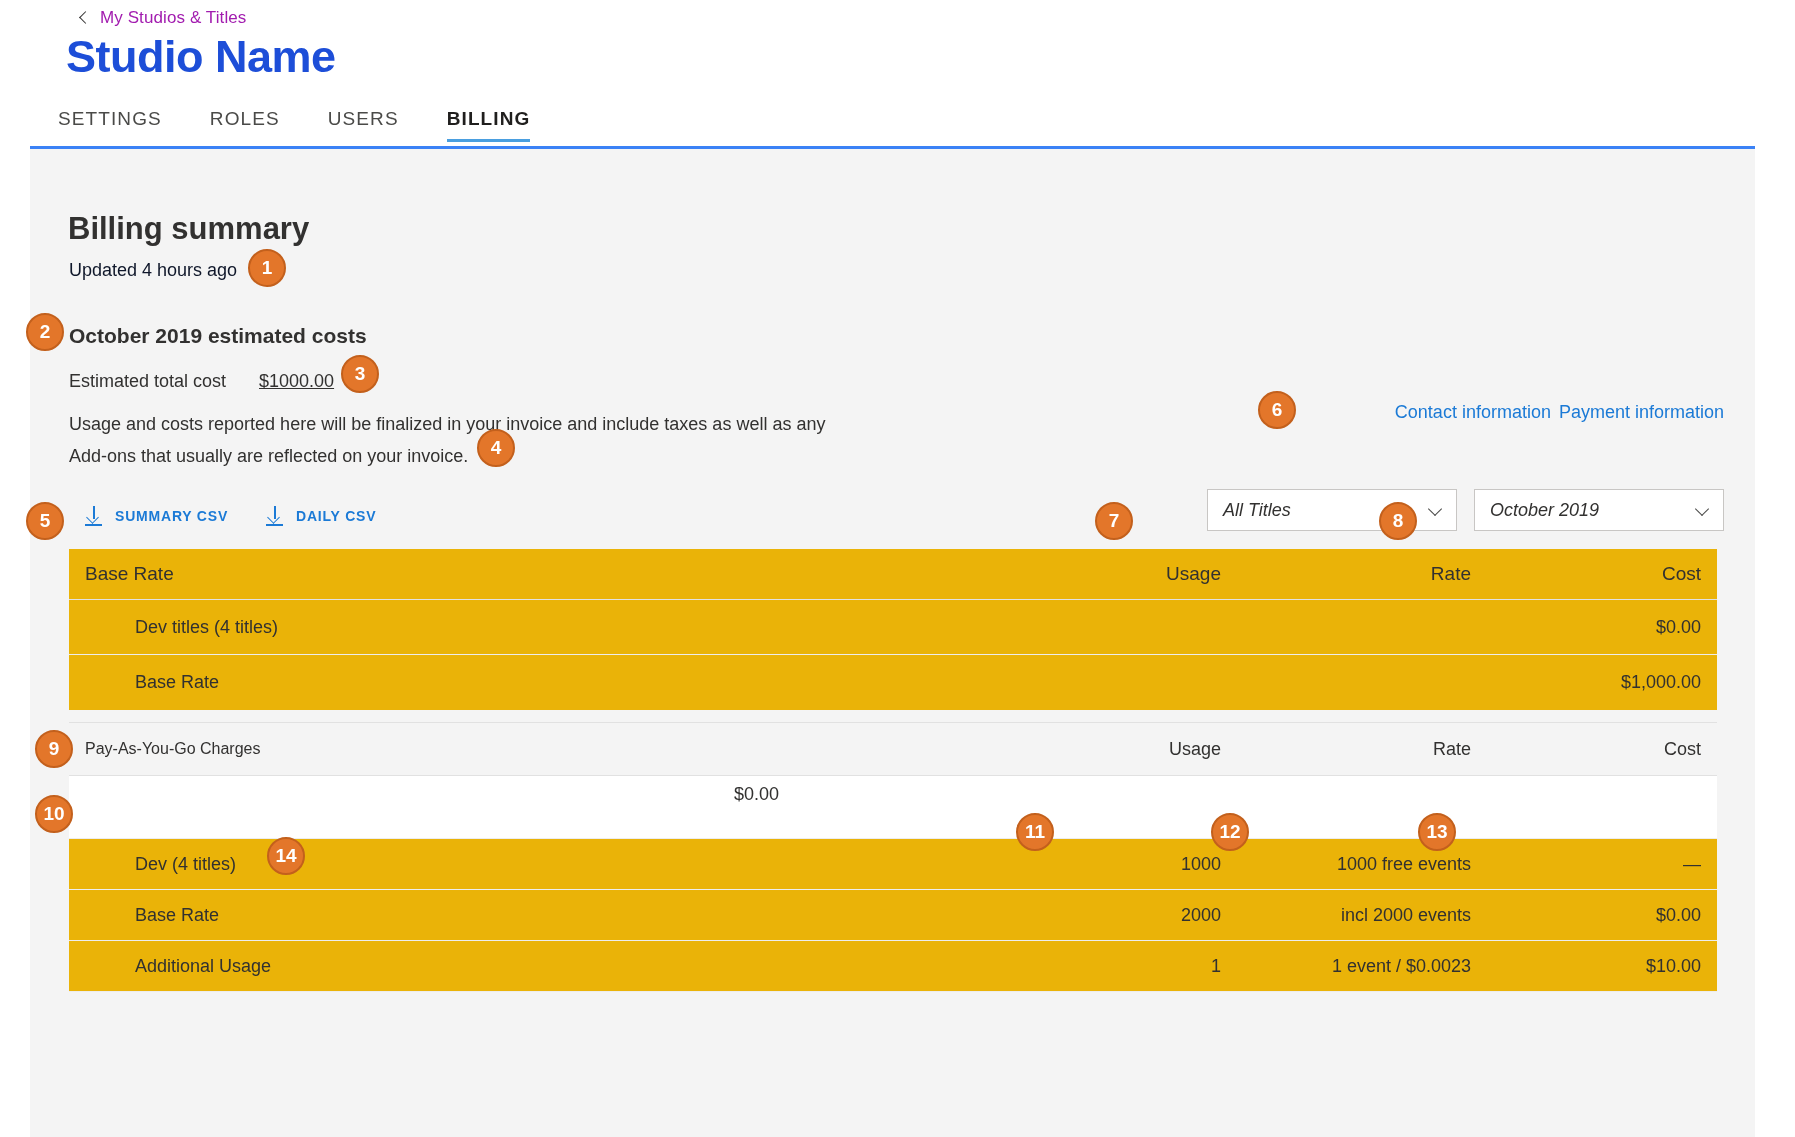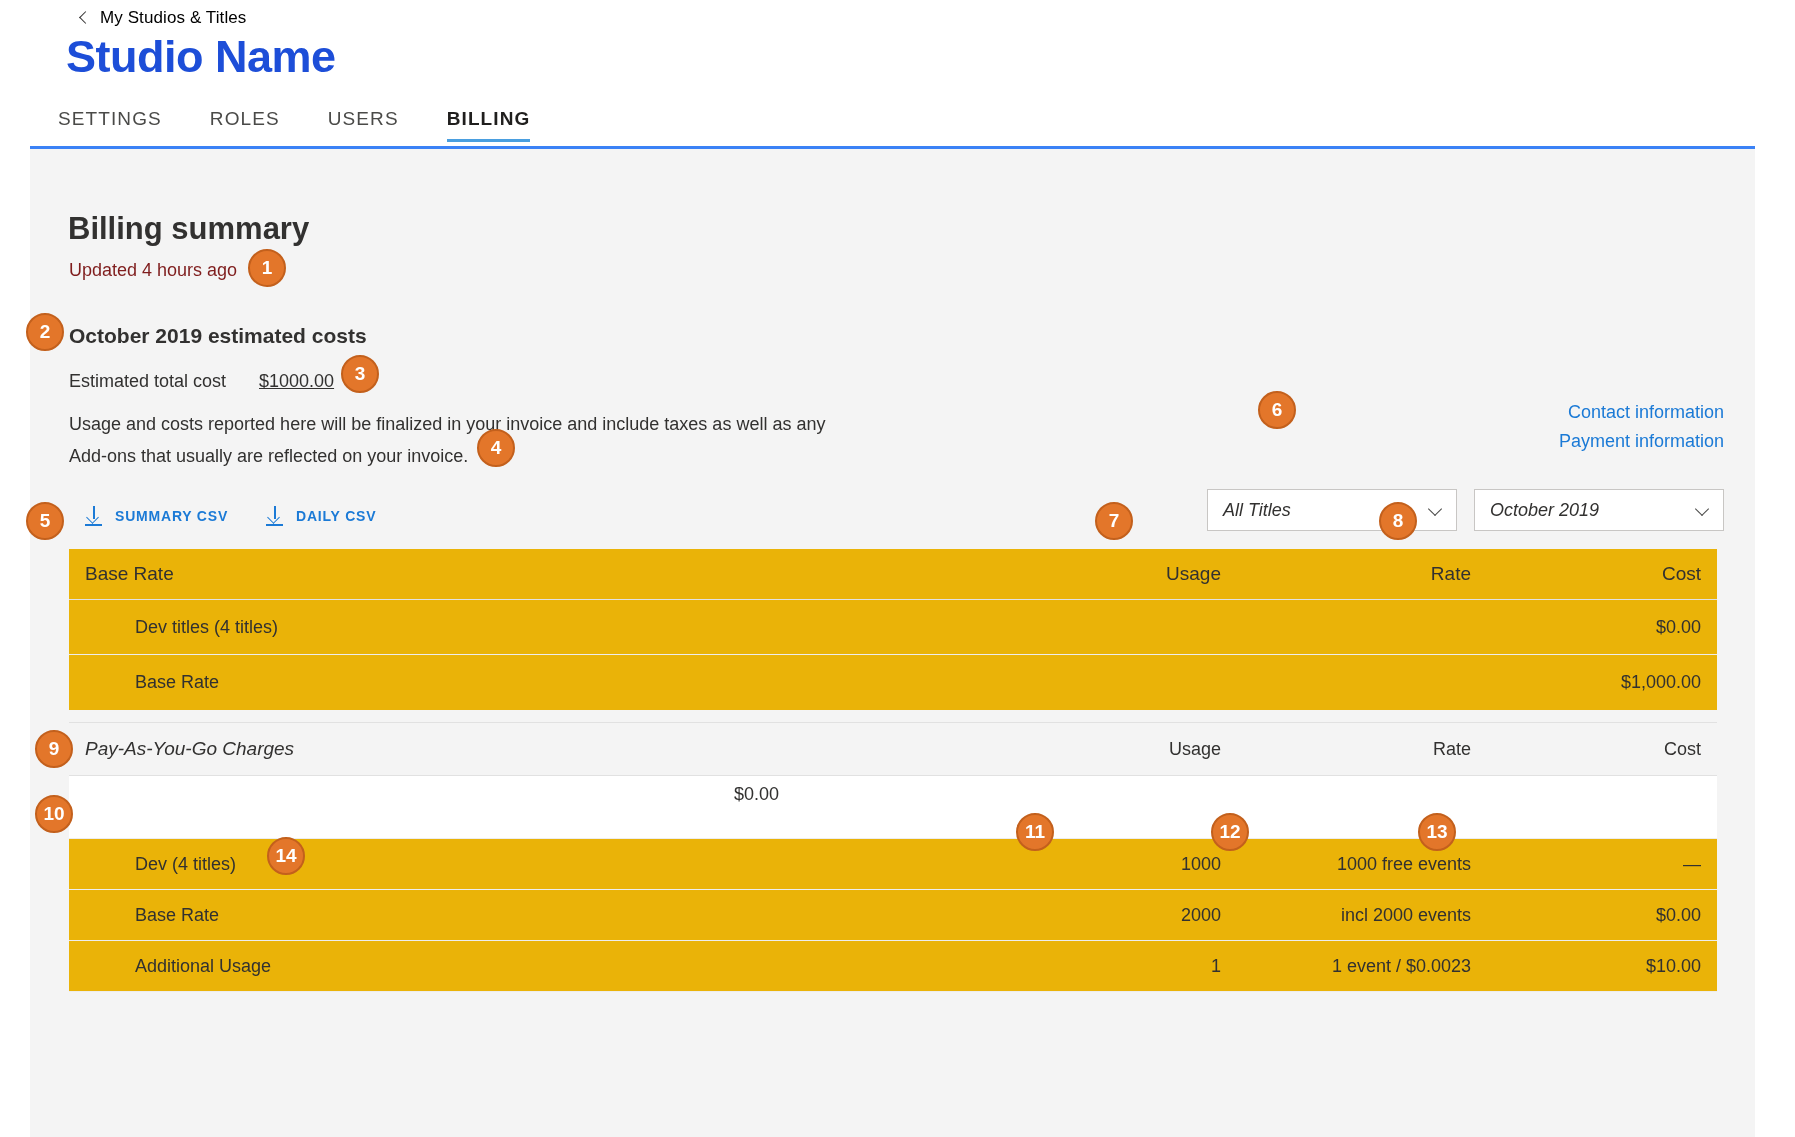--- a/index.html
+++ b/index.html
@@ -39,21 +39,21 @@
     content: "";
     position: absolute;
     left: 3px; top: 1px;
     width: 8px; height: 8px;
     border-left: 1.6px solid #323130;
     border-bottom: 1.6px solid #323130;
     transform: rotate(45deg);
   }
   .breadcrumb-label {
     font-size: 17px;
-    color: #000000;
+    color: #a21caf;
     letter-spacing: 0.1px;
   }
   .page-title {
     position: absolute;
     left: 66px; top: 31px;
     font-size: 45px;
     font-weight: bold;
     color: #1d4ed8;
     letter-spacing: -0.5px;
   }
@@ -101,21 +101,21 @@
     position: absolute;
     left: 38px; top: 62px;
     font-size: 31px;
     font-weight: bold;
     color: #323130;
   }
   .updated-text {
     position: absolute;
     left: 39px; top: 111px;
     font-size: 18px;
-    color: #7f1d1d;
+    color: #0f172a;
   }
   .estimated-heading {
     position: absolute;
     left: 39px; top: 175px;
     font-size: 21px;
     font-weight: bold;
     color: #323130;
   }
   .est-cost-label {
     position: absolute;
@@ -137,21 +137,21 @@
     font-size: 18px;
     line-height: 32px;
     color: #323130;
   }
 
   .links-col {
     position: absolute;
     right: 31px; top: 253px;
     text-align: right;
     display: flex;
-    flex-direction: column;
+    flex-direction: row;
     gap: 8px;
   }
   .link-blue {
     font-size: 18px;
     color: #1b7ad6;
     text-decoration: none;
     cursor: pointer;
     white-space: nowrap;
   }
 
@@ -293,21 +293,21 @@
   .trow.head .c-name { font-size: 19px; color: #323130; }
 
   .pag-header {
     display: flex;
     align-items: center;
     height: 52px;
     border-top: 1px solid #e1e1e1;
     border-bottom: 1px solid #e1e1e1;
     background: transparent;
   }
-  .pag-header .c-name { font-size: 19px; font-style: italic; }
+  .pag-header .c-name { font-size: 16px; }
 
   
   .badge {
     position: absolute;
     width: 38px; height: 38px;
     border-radius: 50%;
     background: #e3762a;
     border: 2px solid #c3601c;
     color: #ffffff;
     font-size: 19px;

